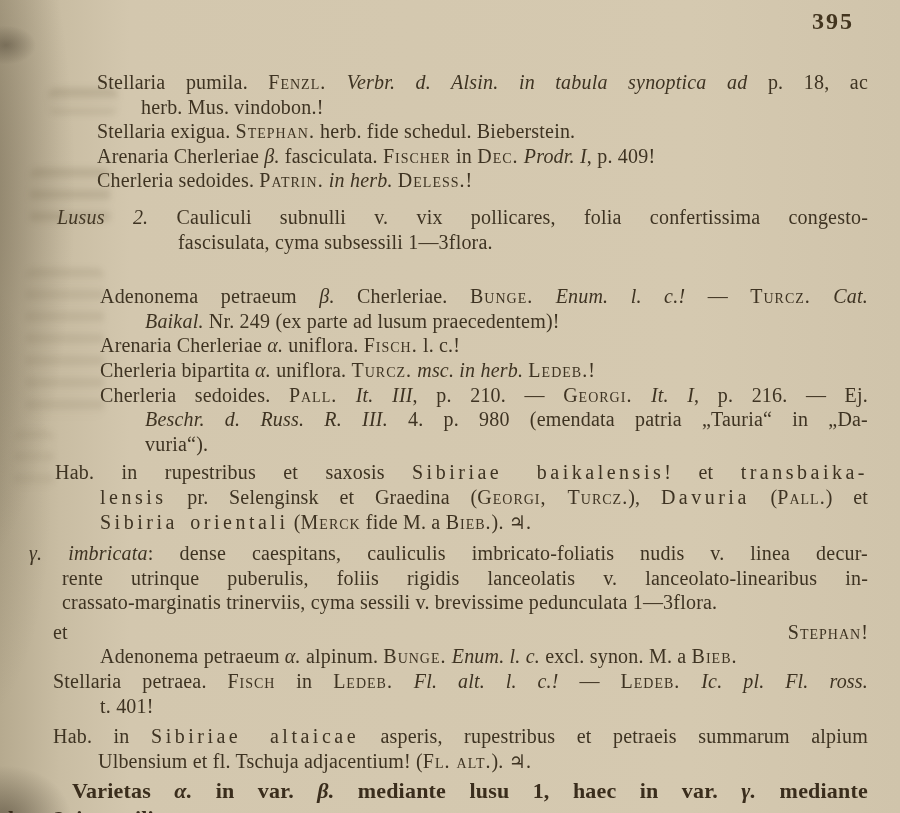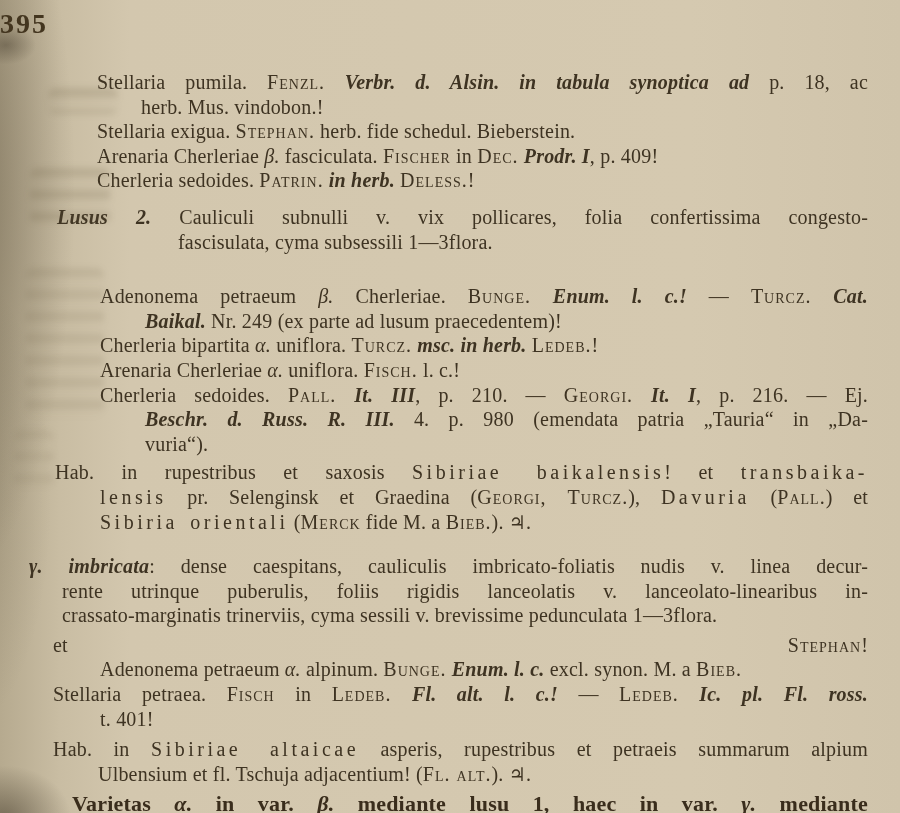--- a/index.html
+++ b/index.html
@@ -21,45 +21,45 @@
   
   .smudge{position:absolute;filter:blur(3px);opacity:.5;pointer-events:none;
     background:repeating-linear-gradient(to bottom, rgba(104,91,64,.38) 0 9px, rgba(104,91,64,.05) 9px 22px);
     border-radius:8px;}
   .sm1{left:48px;top:88px;width:70px;height:26px;}
   .sm2{left:30px;top:168px;width:80px;height:58px;}
   .sm3{left:26px;top:268px;width:78px;height:150px;opacity:.35;}
   .sm4{left:14px;top:430px;width:40px;height:60px;opacity:.25;}
 
   .pagenum{
-    height:34px;margin:0 0 28px 0;text-align:left;
-    font-size:28px;font-weight:bold;letter-spacing:2px;color:#43351f;
+    height:34px;margin:0 0 28px 0;text-align:right;
+    font-size:24px;font-weight:bold;letter-spacing:2px;color:#43351f;
     padding-right:14px;
   }
   .para{font-size:20px;line-height:24.6px;letter-spacing:.2px;}
   .para .tline{padding-left:var(--wrap);text-align:justify;text-align-last:justify;}
   .para .tline:first-child{padding-left:var(--first);}
   .para .tline:last-child{text-align-last:left;}
 
   .i1{--first:97px; --wrap:141px;}
   .iL{--first:57px; --wrap:178px;}
   .i2{--first:100px;--wrap:145px;}
   .iH1{--first:55px;--wrap:100px;}
   .iG{--first:29px; --wrap:62px;}
   .i3{--first:53px; --wrap:100px;}
   .iH2{--first:53px;--wrap:98px;}
   .iV{--first:72px; --wrap:8px;}
 
   .mt12{margin-top:12px;} .mt15{margin-top:30px;} .mt4{margin-top:4px;}
-  .mt7{margin-top:20px;} .mt5{margin-top:5px;} .mt6{margin-top:6px;}
+  .mt7{margin-top:7px;} .mt5{margin-top:5px;} .mt6{margin-top:6px;}
 
   .varietas{font-weight:bold;font-size:22px;line-height:28px;color:#3a2d1c;}
 
   .sc{font-variant:small-caps;font-variant-caps:small-caps;letter-spacing:1px;}
-  .bi{font-style:italic;font-weight:bold;}
+  .bi{font-style:italic;font-weight:normal;}
   .i{font-style:italic;}
   .sp{letter-spacing:3.5px;word-spacing:4px;margin-top:9px;}
   .sym{font-family:"DejaVu Sans",sans-serif;font-size:19px;}
 </style>
 </head>
 <body>
 
 <div class="page">
 
   <div class="smudge sm1"></div>
@@ -89,24 +89,24 @@
       <div class="tline"><span class="bi">Lusus 2.</span><span> Cauliculi subnulli v. vix pollicares, folia confertissima congesto-</span></div>
       <div class="tline"><span>fascisulata, cyma subsessili 1—3flora.</span></div>
     </div>
 
   <div class="mt15">
     <div class="para i2">
         <div class="tline"><span>Adenonema petraeum </span><span class="i">β.</span><span> Cherleriae. </span><span class="sc">Bunge.</span><span> </span><span class="bi">Enum. l. c.!</span><span> — </span><span class="sc">Turcz.</span><span> </span><span class="bi">Cat.</span></div>
         <div class="tline"><span class="bi">Baikal.</span><span> Nr. 249 (ex parte ad lusum praecedentem)!</span></div>
       </div>
     <div class="para i2">
-        <div class="tline"><span>Cherleria bipartita </span><span class="i">α.</span><span> uniflora. </span><span class="sc">Turcz.</span><span> </span><span class="bi">msc. in herb.</span><span> </span><span class="sc">Ledeb.</span><span>!</span></div>
+        <div class="tline"><span>Arenaria Cherleriae </span><span class="i">α.</span><span> uniflora. </span><span class="sc">Fisch.</span><span> l. c.!</span></div>
       </div>
     <div class="para i2">
-        <div class="tline"><span>Arenaria Cherleriae </span><span class="i">α.</span><span> uniflora. </span><span class="sc">Fisch.</span><span> l. c.!</span></div>
+        <div class="tline"><span>Cherleria bipartita </span><span class="i">α.</span><span> uniflora. </span><span class="sc">Turcz.</span><span> </span><span class="bi">msc. in herb.</span><span> </span><span class="sc">Ledeb.</span><span>!</span></div>
       </div>
     <div class="para i2">
         <div class="tline"><span>Cherleria sedoides. </span><span class="sc">Pall.</span><span> </span><span class="bi">It. III</span><span>, p. 210. — </span><span class="sc">Georgi.</span><span> </span><span class="bi">It. I</span><span>, p. 216. — Ej.</span></div>
         <div class="tline"><span class="bi">Beschr. d. Russ. R. III.</span><span> 4. p. 980 (emendata patria „Tauria“ in „Da-</span></div>
         <div class="tline"><span>vuria“).</span></div>
       </div>
   </div>
 
   <div class="para iH1 mt4">
       <div class="tline"><span>Hab. in rupestribus et saxosis </span><span class="sp">Sibiriae baikalensis</span><span>! et </span><span class="sp">transbaika-</span></div>

